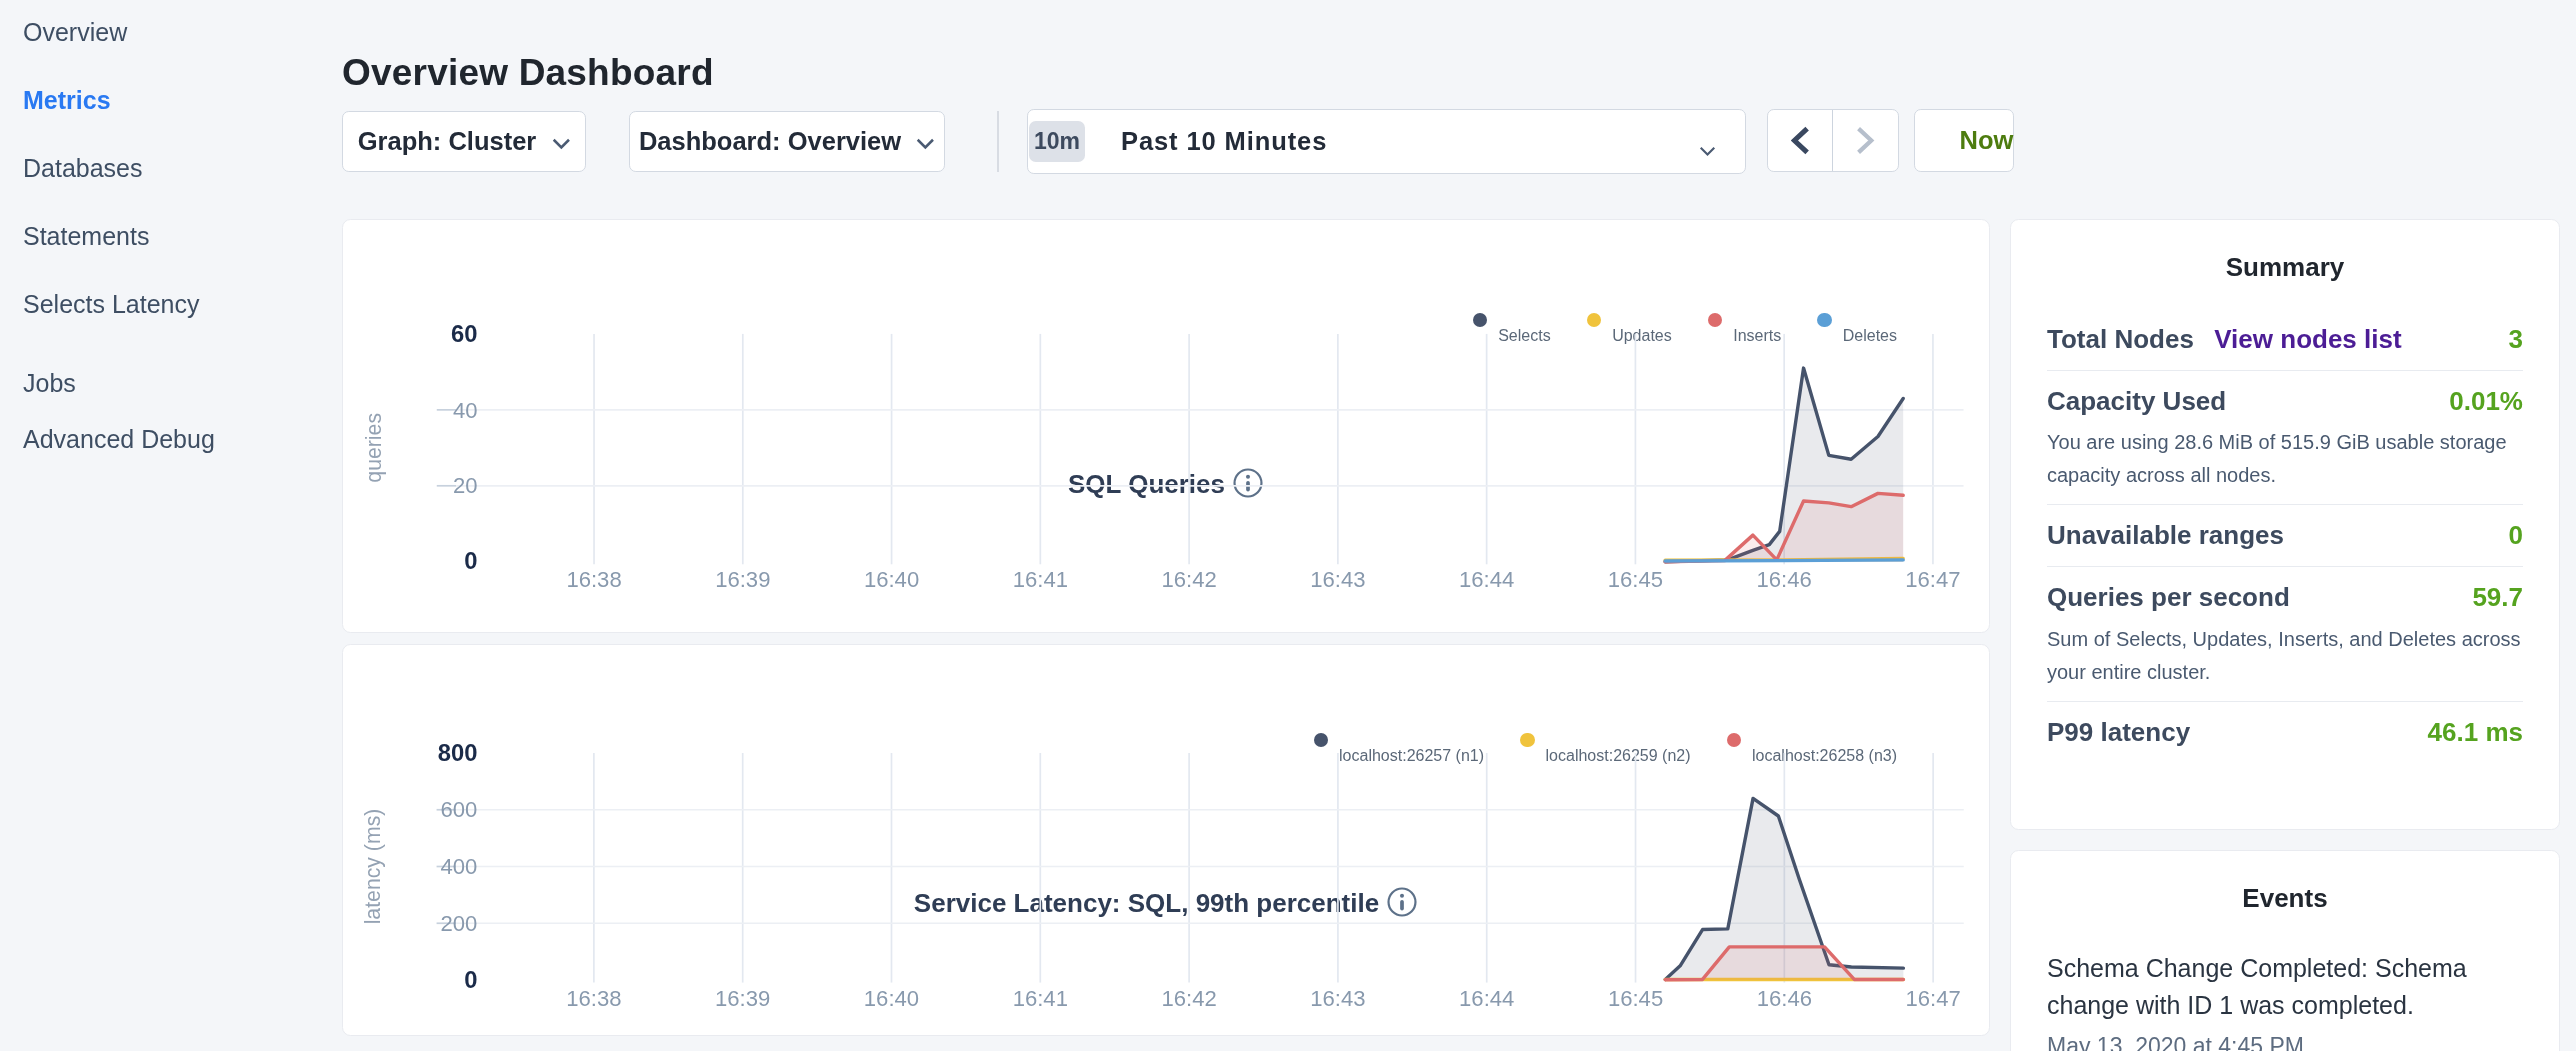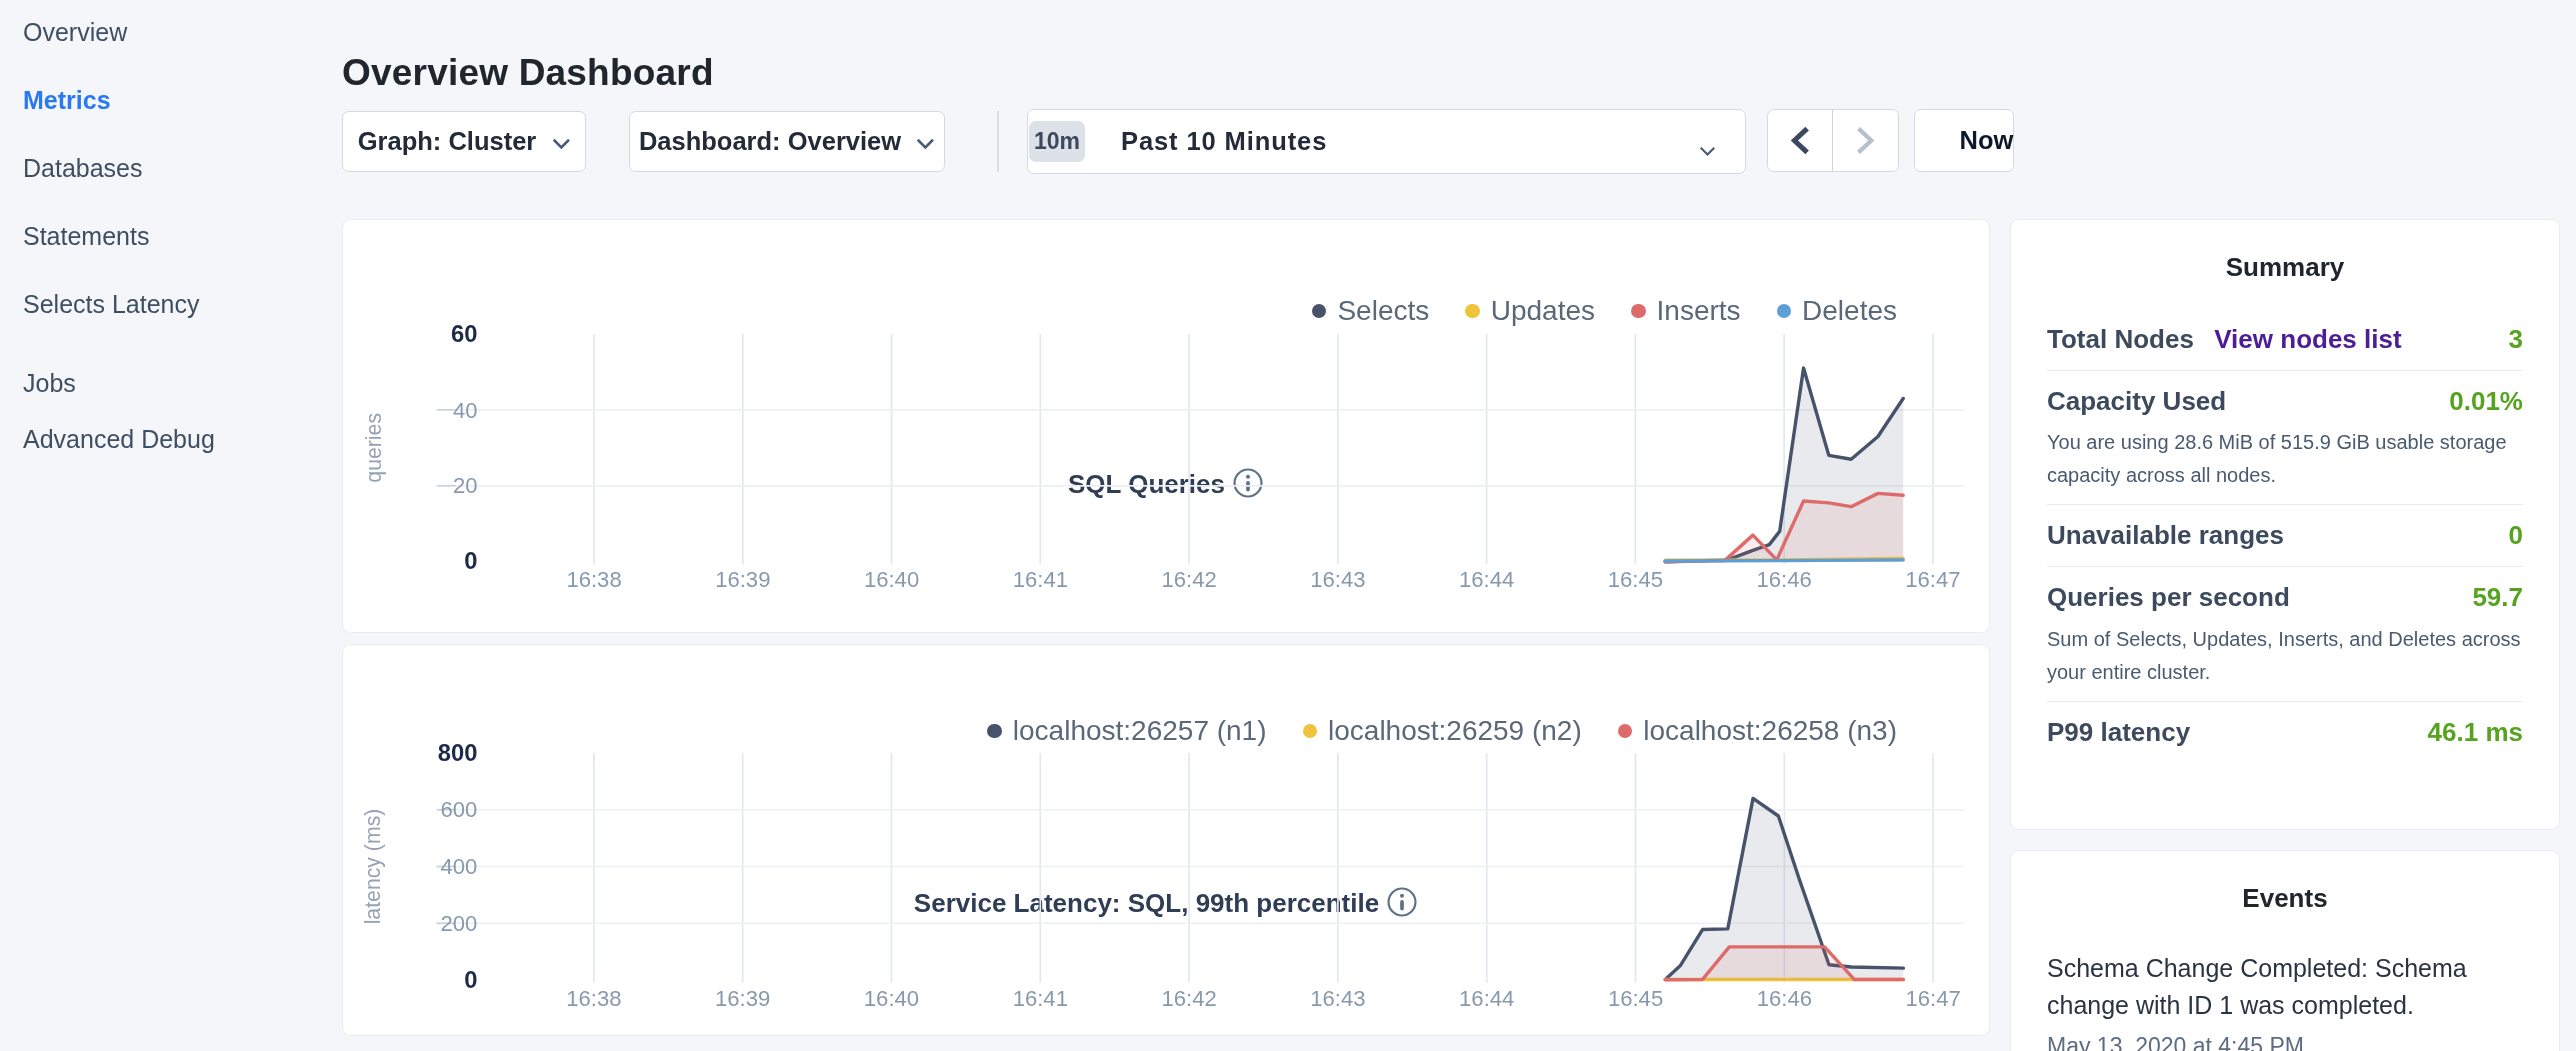--- a/index.html
+++ b/index.html
@@ -35,37 +35,37 @@
     display:flex;align-items:center;justify-content:center;
     font-size:23px;font-weight:bold;color:#3d4a5e;
   }
   .time-label{margin-left:36px;letter-spacing:0.9px;}
   .time-caret{position:absolute;right:29px;top:24px;}
   .arrow-group{padding:0;overflow:hidden;}
   .arrow-half{
     width:50%;height:100%;display:flex;align-items:center;justify-content:center;cursor:pointer;
   }
   .arrow-half.first{border-right:1.7px solid #cdd4de;box-sizing:border-box;}
-  .now-btn{color:#0f172a;padding-left:45px;}
+  .now-btn{color:#4d7c0f;padding-left:45px;}
   
   .card{
     position:absolute;background:#fff;border:1.7px solid #e9ebf0;border-radius:8.5px;
     box-sizing:border-box;
   }
   .chart-title-row{
     position:absolute;left:0;width:100%;display:flex;align-items:center;justify-content:center;
     gap:7px;
   }
   .chart-title{font-size:26px;font-weight:bold;color:#2f3d55;}
   .legend{
     position:absolute;right:92px;display:flex;align-items:center;gap:36px;
   }
   .legend-item{display:flex;align-items:center;gap:11px;}
   .legend-dot{width:14.5px;height:14.5px;border-radius:50%;}
-  .legend-label{font-size:28px;color:#5b6878;}
+  .legend-label{font-size:16px;color:#5b6878;margin-top:32px;}
   .chart-svg{position:absolute;left:0;top:0;}
   
   .panel-title{
     text-align:center;font-size:26px;font-weight:bold;color:#20262e;padding-top:32px;
   }
   .summary-rows{padding:0 36px;margin-top:25.5px;}
   .srow{padding:12px 0;border-bottom:1.7px solid #e8ebf0;}
   .srow:last-child{border-bottom:none;}
   .srow-main{display:flex;align-items:center;height:37px;}
   .srow-label{font-size:26px;font-weight:bold;color:#3d4a5e;white-space:nowrap;}

